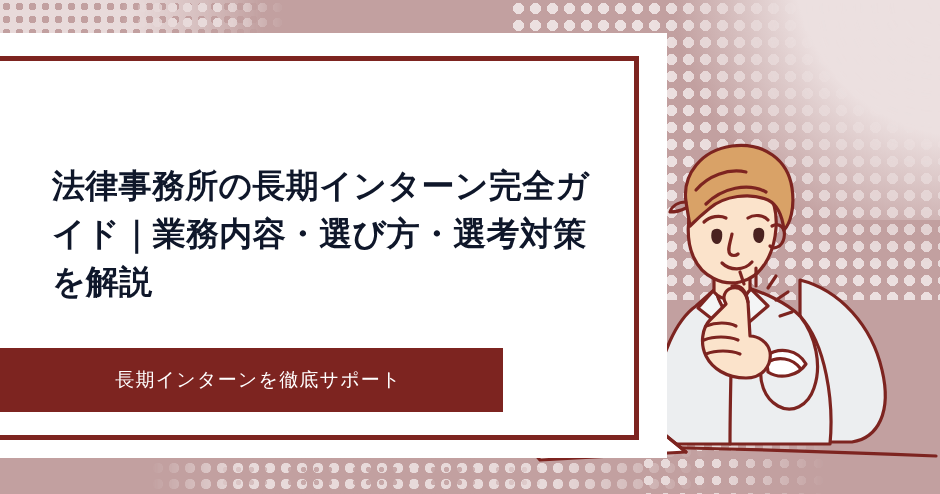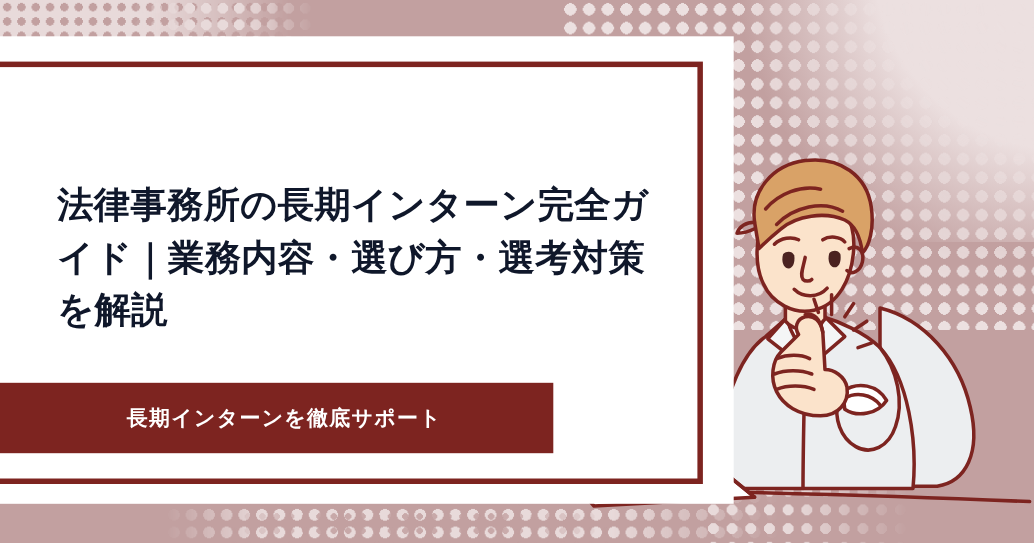--- a/index.html
+++ b/index.html
@@ -164,21 +164,21 @@
     width: 503px;
     height: 64px;
     background: #7d2420;
     display: flex;
     align-items: center;
     justify-content: center;
   }
   .ribbon-label {
     color: #ffffff;
     font-size: 19px;
-    font-weight: 700;
+    font-weight: 400;
     letter-spacing: 1.2px;
     padding-left: 14px;
   }
 
   
   .illustration {
     position: absolute;
     left: 500px;
     top: 130px;
     width: 440px;

